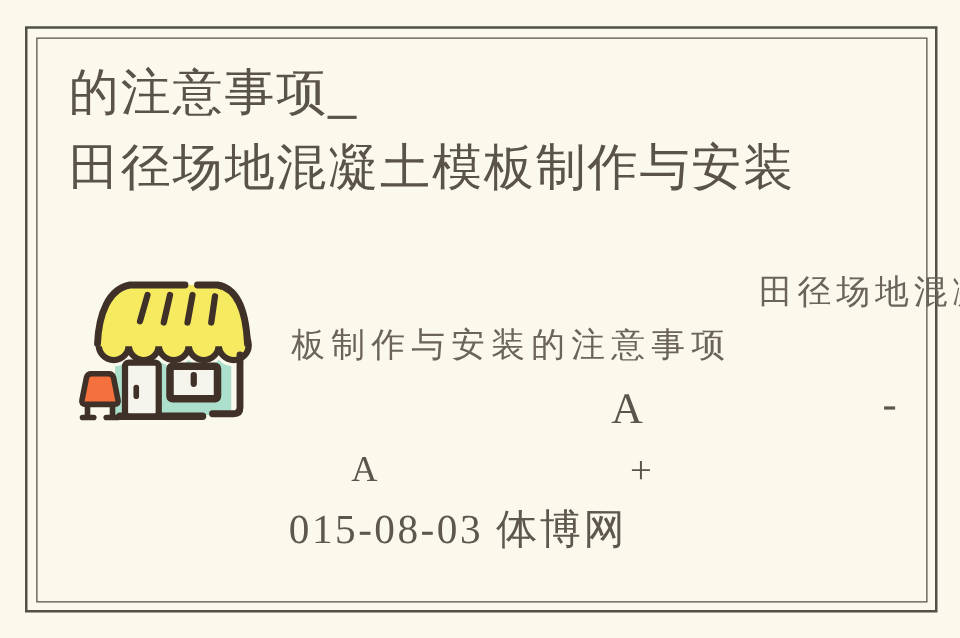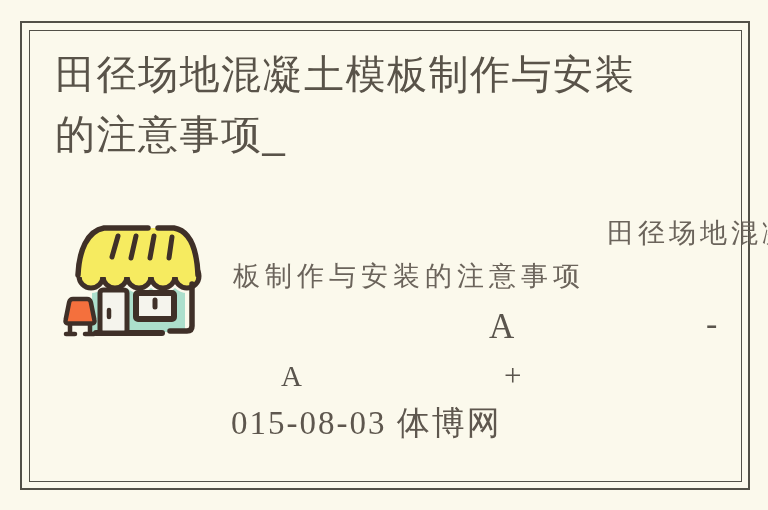--- a/index.html
+++ b/index.html
@@ -56,22 +56,22 @@
     position:absolute;left:62px;top:220px;width:140px;height:132px;
   }
 </style>
 </head>
 <body>
 
 <div class="frame-outer"></div>
 <div class="frame-inner"></div>
 
 <h1 class="page-title">
+  <div>的注意事项_</div>
   <div>田径场地混凝土模板制作与安装</div>
-  <div>的注意事项_</div>
 </h1>
 
 <svg class="store-icon" viewBox="0 0 140 132" xmlns="http://www.w3.org/2000/svg">
 
   <rect x="30" y="50" width="93" height="62" fill="#ACDFCC"></rect>
 
   <g fill="#FBF9EC">
     <circle cx="29" cy="56" r="17"></circle>
       <circle cx="53" cy="56" r="17"></circle>
     <circle cx="77" cy="56" r="17"></circle>

